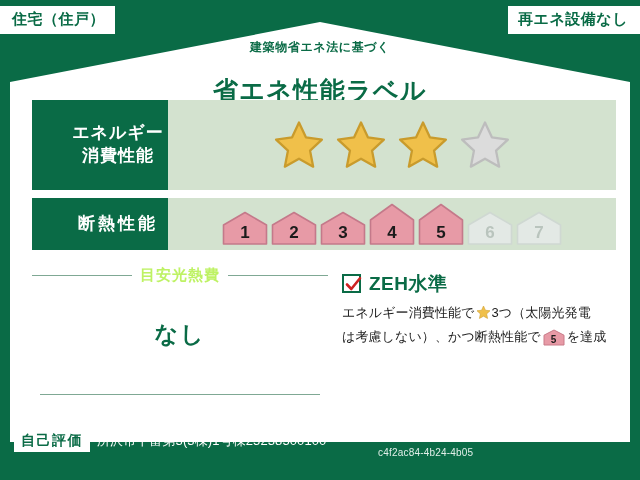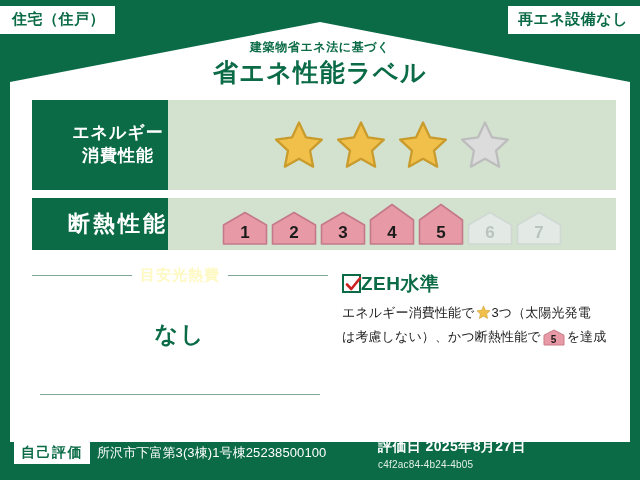--- a/index.html
+++ b/index.html
@@ -61,21 +61,21 @@
     font-size: 12px;
     font-weight: bold;
     letter-spacing: 0.6px;
     line-height: 1.2;
   }
   .title-main {
     font-size: 25px;
     font-weight: bold;
     letter-spacing: 1.4px;
     line-height: 1.25;
-    margin-top: 3px;
+    margin-top: 21px;
   }
 
   
   .card-inner {
     position: absolute;
     left: 22px;
     top: 100px;
     width: 596px;
     height: 336px;
     z-index: 5;
@@ -99,21 +99,21 @@
     font-weight: bold;
     display: flex;
     flex-direction: column;
     align-items: center;
     justify-content: center;
     text-align: center;
     line-height: 1.35;
     padding-left: 36px;
   }
   .perf-row.energy .perf-key { font-size: 17px; letter-spacing: 1px; }
-  .perf-row.insul  .perf-key { font-size: 22px; letter-spacing: 3px; }
+  .perf-row.insul  .perf-key { font-size: 17px; letter-spacing: 3px; }
 
   .perf-val {
     flex: 1 1 auto;
     background: #d3e2cf;
     display: flex;
     align-items: center;
     justify-content: center;
   }
 
   
@@ -149,21 +149,21 @@
   .zeh-col  { position: absolute; left: 310px; top: 14px; width: 274px; }
 
   .cost-head {
     display: flex;
     align-items: center;
     gap: 8px;
     margin-top: 6px;
   }
   .cost-head .rule { flex: 1 1 auto; height: 1px; background: #7fa894; }
   .cost-head .cost-title {
-    color: #fef9c3;
+    color: #bef264;
     font-weight: bold;
     font-size: 15px;
     letter-spacing: 1px;
     white-space: nowrap;
   }
   .cost-value {
     margin-top: 34px;
     text-align: center;
     color: #0a6b46;
     font-size: 23px;
@@ -173,21 +173,21 @@
   .cost-rule-bottom {
     position: absolute;
     left: 8px;
     top: 134px;
     width: 280px;
     height: 1px;
     background: #7fa894;
   }
 
   
-  .zeh-head { display: flex; align-items: center; }
+  .zeh-head { display: flex; align-items: center; gap: 8px; }
   .checkbox {
     width: 19px; height: 19px;
     border: 2px solid #0a6b46;
     background: #ffffff;
     position: relative;
     flex: 0 0 auto;
   }
   .checkbox svg { position: absolute; left: 1px; top: 0px; }
   .zeh-title {
     color: #0a6b46;
@@ -205,21 +205,21 @@
   }
   .inline-star { vertical-align: -3px; margin: 0 1px; }
   .inline-house { vertical-align: -5px; margin: 0 2px; position: relative; display: inline-block; width: 22px; height: 17px; }
   .inline-house svg { display: block; }
   .inline-house .ihn {
     position: absolute; left: 0; right: 0; bottom: 1px;
     text-align: center; font-size: 10px; font-weight: bold; color: #1b1b1b; line-height: 1;
   }
 
   
-  .footer { position: absolute; left: 0; bottom: 0; width: 540px; height: 44px; z-index: 7; color: #ffffff; }
+  .footer { position: absolute; left: 0; bottom: 12px; width: 540px; height: 44px; z-index: 7; color: #ffffff; }
 
   .footer-left {
     position: absolute;
     left: 14px;
     top: 6px;
     display: flex;
     align-items: center;
     gap: 7px;
   }
   .self-eval-badge {

